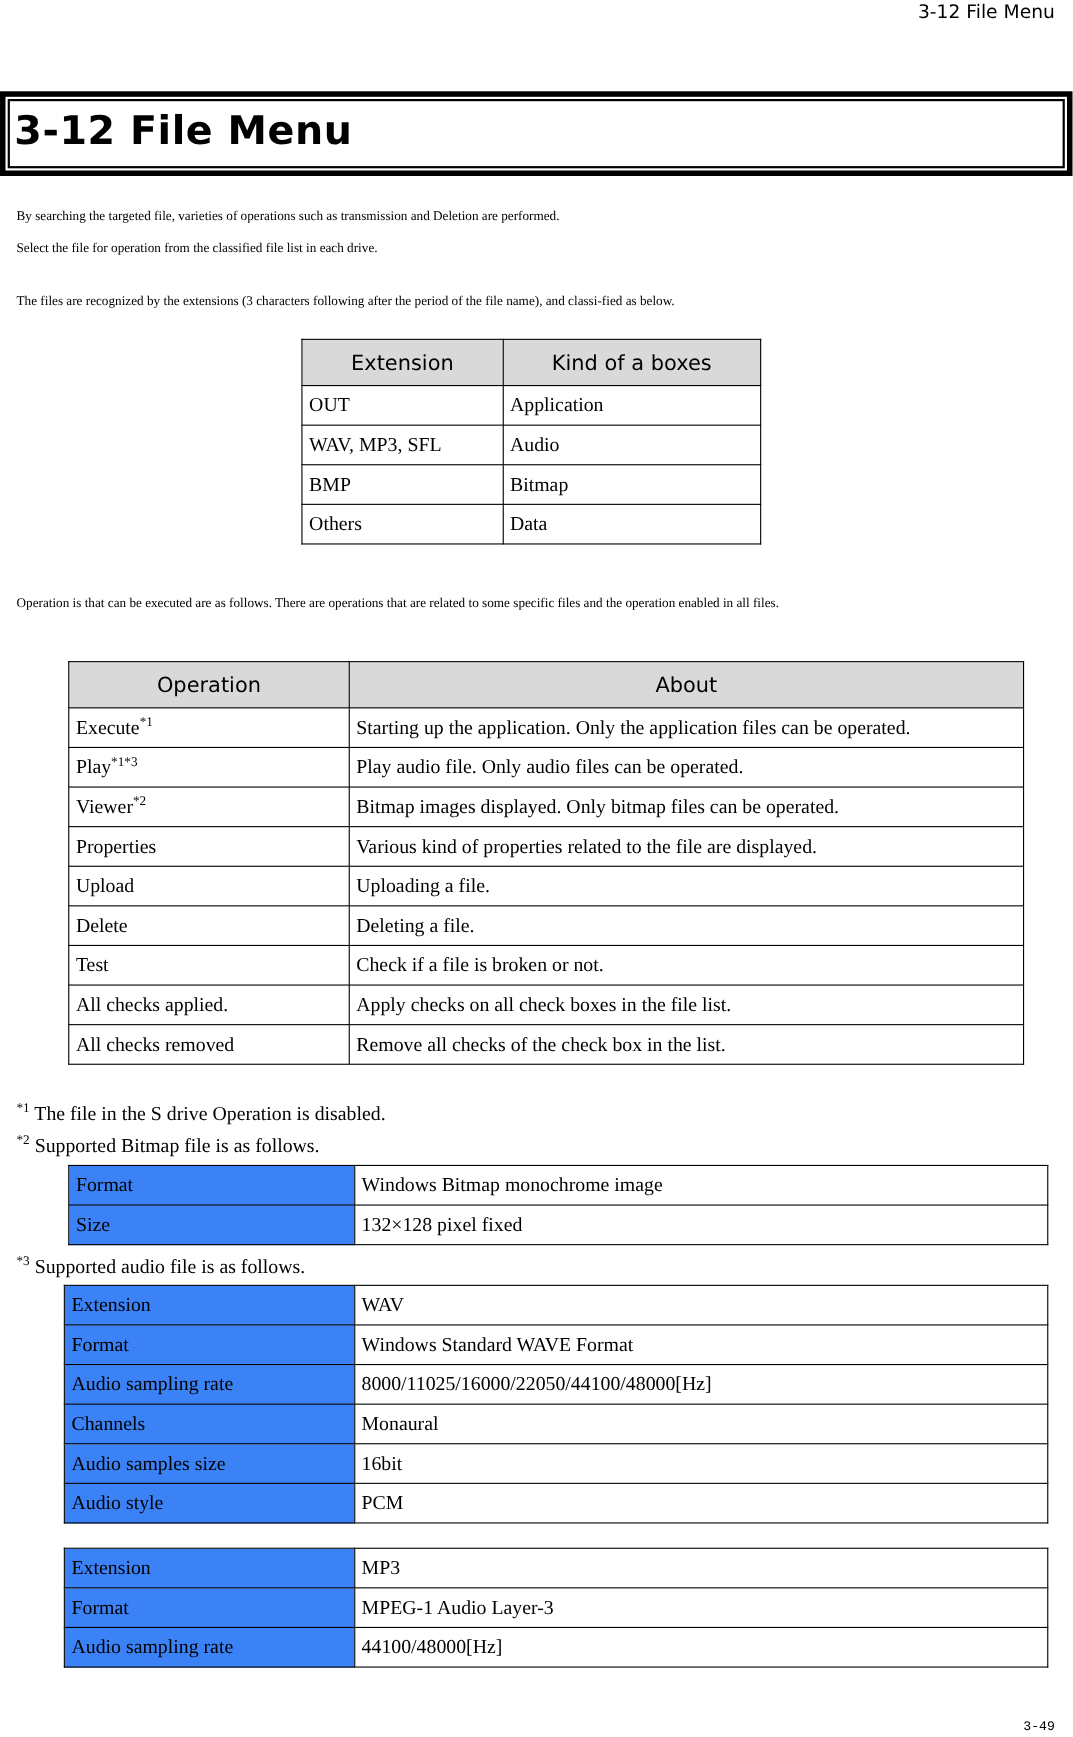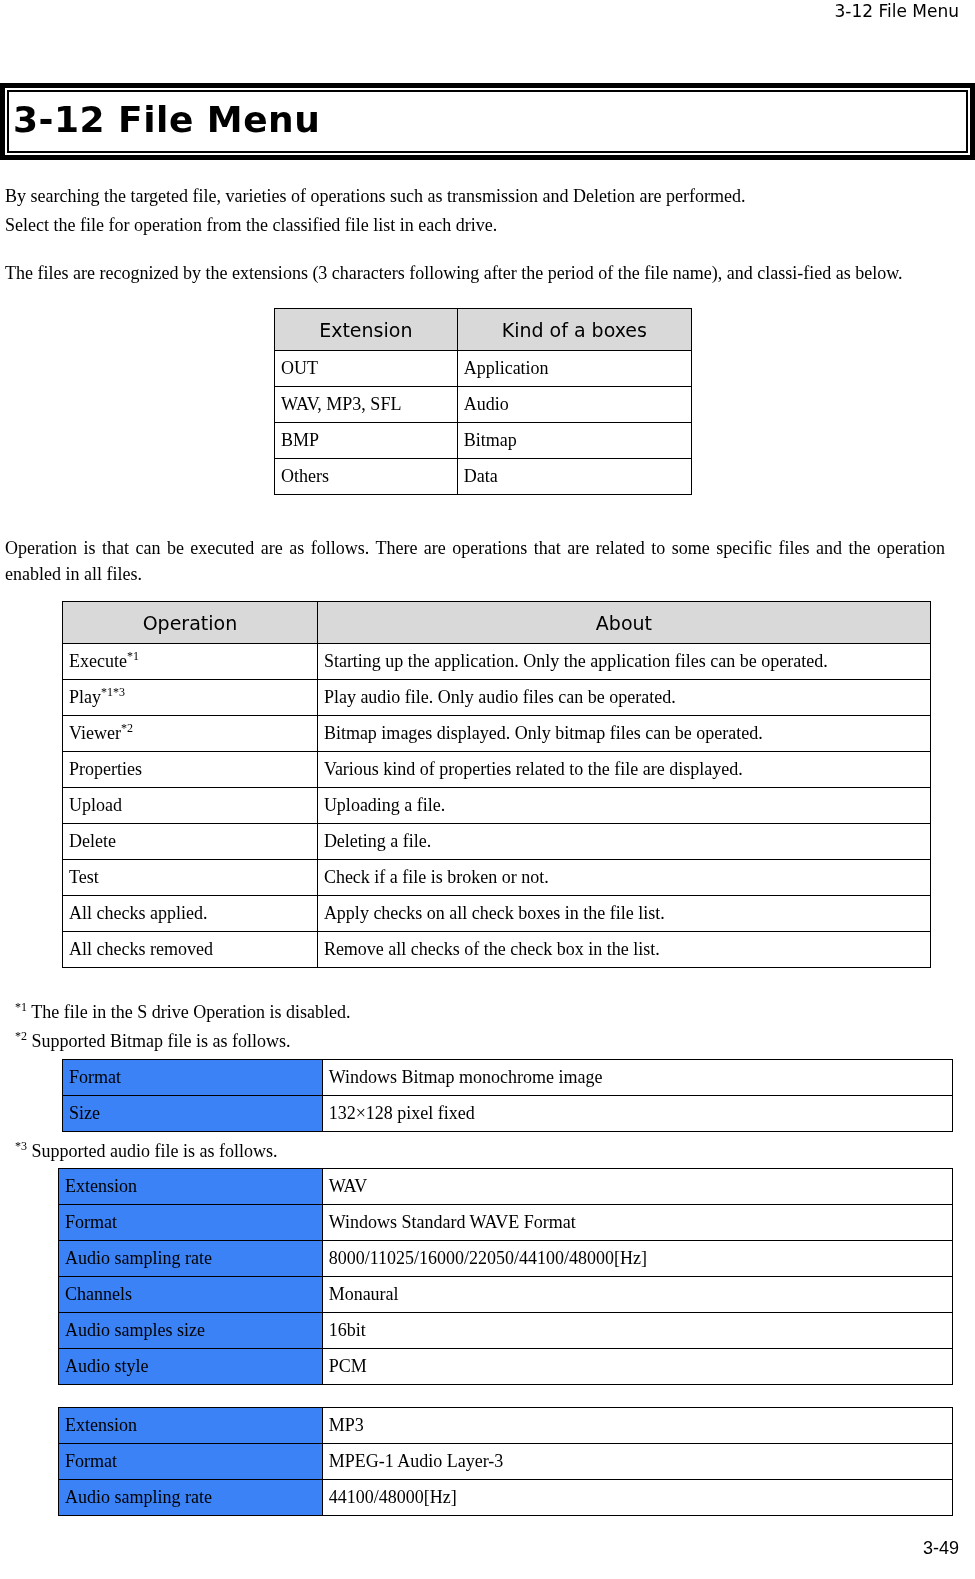--- a/index.html
+++ b/index.html
@@ -2,28 +2,28 @@
 <html><head>
 <meta charset="utf-8">
 <style>
   html, body { margin: 0; padding: 0; background: #ffffff; }
   body { width: 975px; height: 1579px; position: relative; overflow: hidden; color: #000; font-family: "Liberation Serif", serif; }
   .running-header { position: absolute; top: 0; right: 16px; font-family: "DejaVu Sans", sans-serif; font-size: 17px; line-height: 22px; }
   .title-box { position: absolute; left: 0; top: 83px; width: 975px; height: 77px; box-sizing: border-box; background: #000; padding: 5px; }
   .title-inner { width: 100%; height: 100%; box-sizing: border-box; background: #fff; padding: 2px; }
   .title-inner2 { width: 100%; height: 100%; box-sizing: border-box; border: 2px solid #000; background: #fff; padding-left: 4px; }
   .page-title { margin: 0; font-family: "DejaVu Sans", sans-serif; font-weight: bold; font-size: 36px; line-height: 55px; letter-spacing: 0.5px; }
-  .para { position: absolute; left: 5px; width: 940px; font-size: 18px; line-height: 26px; margin: 0; text-align: justify; }
+  .para { position: absolute; left: 15px; width: 940px; font-size: 12px; line-height: 26px; margin: 0; text-align: justify; }
   table { border-collapse: collapse; position: absolute; font-size: 18px; }
   td, th { border: 1.5px solid #000; padding: 0 6px; text-align: left; font-weight: normal; height: 36px; box-sizing: border-box; }
   th.hdr { background: #d9d9d9; font-family: "DejaVu Sans", sans-serif; font-size: 19px; text-align: center; height: 42px; }
   td.label { background: #3b82f6; }
   sup { font-size: 12px; vertical-align: super; line-height: 0; }
   .note { position: absolute; left: 15px; font-size: 18px; line-height: 24px; margin: 0; }
-  .page-number { position: absolute; right: 16px; bottom: 20px; font-family: Liberation Sans, sans-serif; font-size: 18px; }
+  .page-number { position: absolute; right: 16px; bottom: 2px; font-family: Liberation Mono, monospace; font-size: 12px; }
 </style>
 </head>
 <body>
 
 <div class="running-header">3-12 File Menu</div>
 
 <div class="title-box">
   <div class="title-inner">
     <div class="title-inner2">
       <h1 class="page-title">3-12 File Menu</h1>

